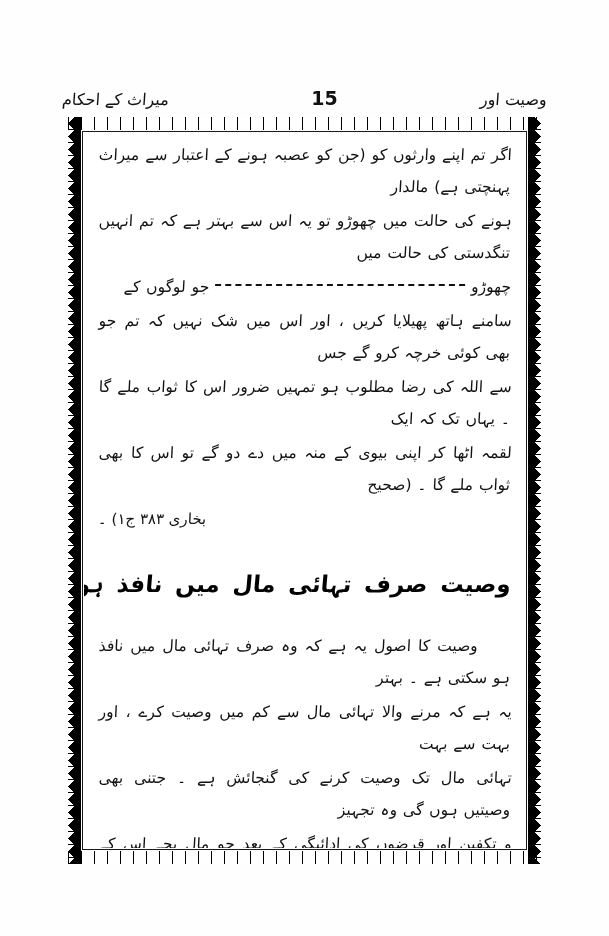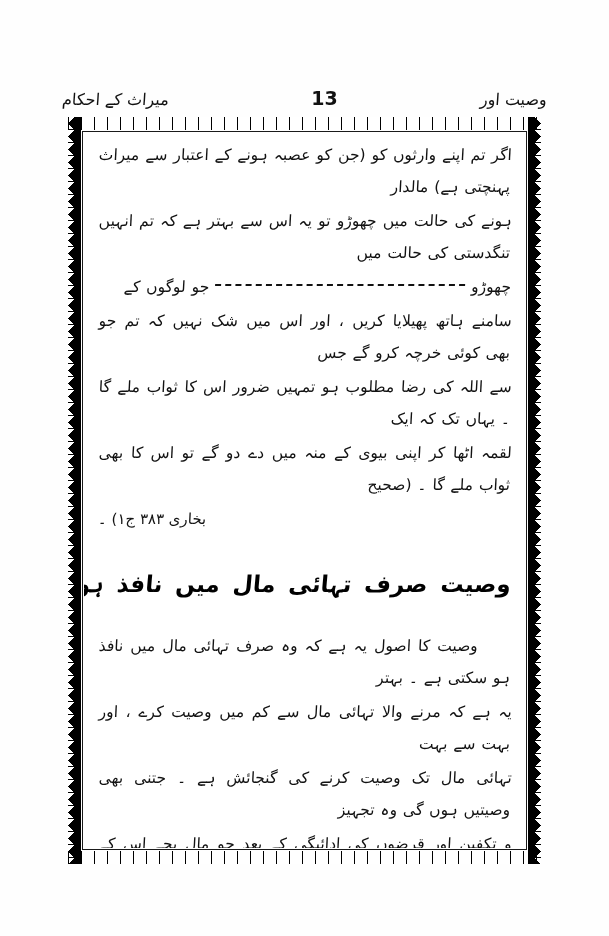--- a/index.html
+++ b/index.html
@@ -165,21 +165,21 @@
     white-space: nowrap;
   }
 </style>
 </head>
 <body>
 
 <div id="page-sheet">
 
   <div id="running-head">
     <div id="head-right" class="head-text">وصیت اور</div>
-    <div id="head-center" class="head-text">13</div>
+    <div id="head-center" class="head-text">15</div>
     <div id="head-left" class="head-text">میراث کے احکام</div>
   </div>
 
   <div id="frame">
     <div id="edge-top" class="frame-edge edge-h"></div>
     <div id="edge-bottom" class="frame-edge edge-h"></div>
     <div id="edge-left" class="frame-edge edge-v"></div>
     <div id="edge-right" class="frame-edge edge-v"></div>
     <div id="frame-inner-rule"></div>
 

